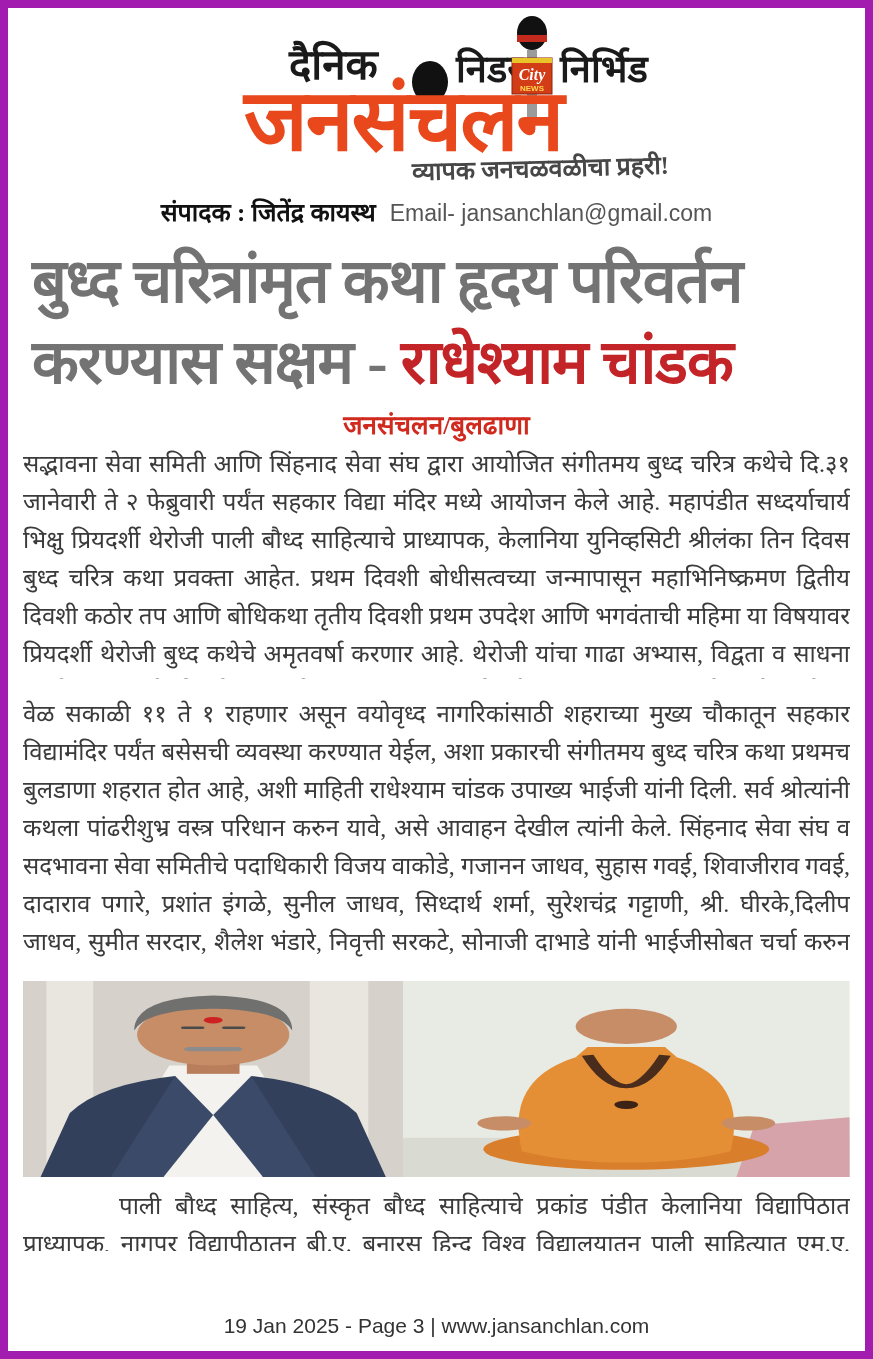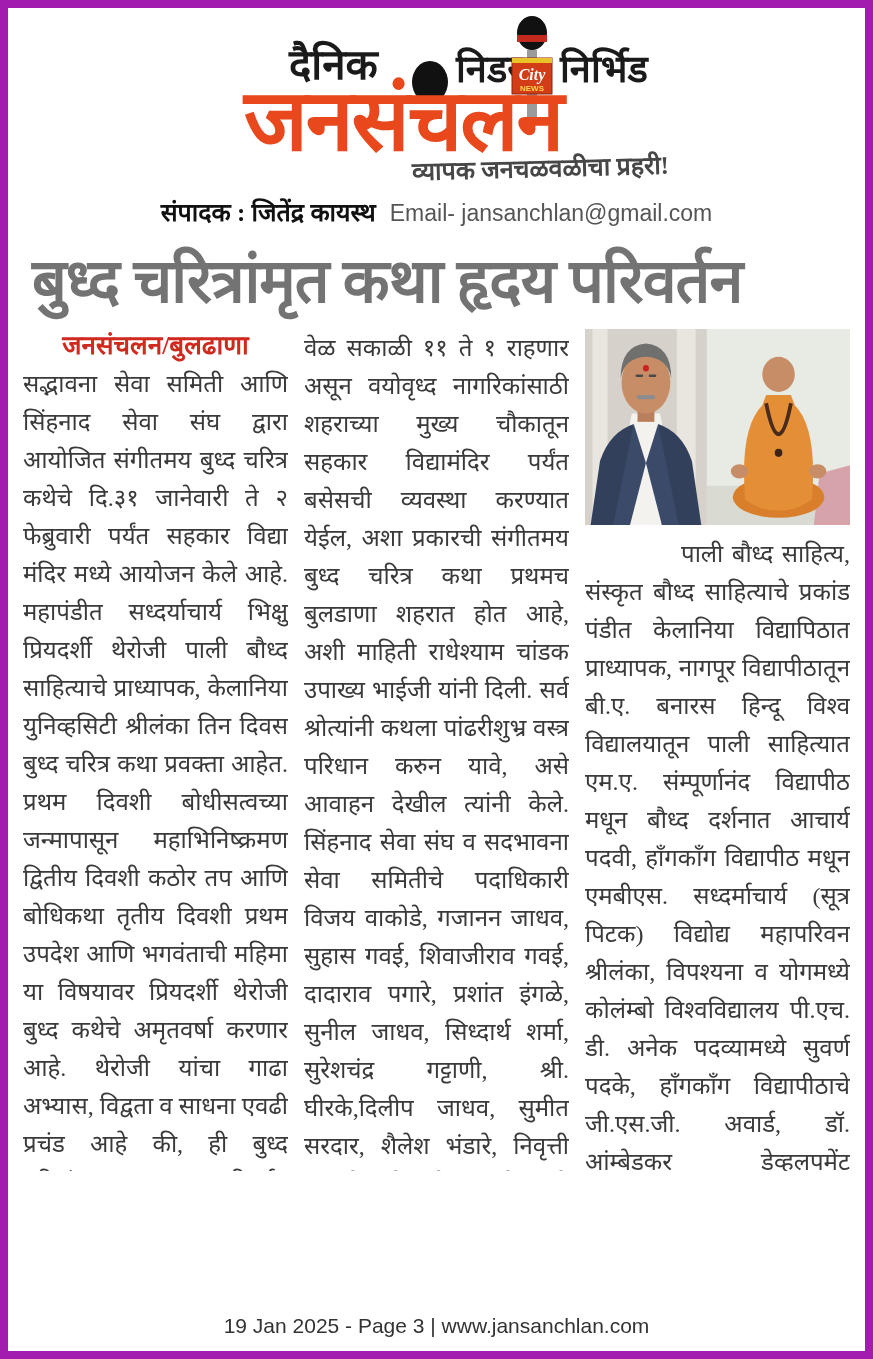--- a/index.html
+++ b/index.html
@@ -53,21 +53,21 @@
     font-weight:bold;
     font-size:61px;line-height:1.32;
     letter-spacing:-1px;
   }
   .headline .hl-green{color:#737373;}
   .headline .hl-red{color:#c32427;}
   
   .columns{
     display:flex;gap:16px;
     padding:6px 15px 0 15px;
-    height:842px;overflow:hidden;
+    height:842px;overflow:hidden;flex-direction:column;
   }
   .col{flex:1 1 0;min-width:0;overflow:hidden;}
   .dateline{
     text-align:center;font-weight:bold;color:#d02a1f;
     font-size:26px;line-height:34px;margin:0 0 2px 0;
   }
   .body-text{
     margin:0;
     font-size:24px;line-height:38px;color:#3a3a3a;
     text-align:justify;text-justify:inter-word;
@@ -109,20 +109,21 @@
     <div class="logo-title">जनसंचलन</div>
     <div class="tagline">व्यापक जनचळवळीचा प्रहरी!</div>
     <div class="editor-row">
       <span class="editor-name">संपादक : जितेंद्र कायस्थ</span>
       <span class="editor-email">Email- jansanchlan@gmail.com</span>
     </div>
   </div>
 
   <div class="headline">
     <div class="hl-green">बुध्द चरित्रांमृत कथा हृदय परिवर्तन</div>
+    <div><span class="hl-green">करण्यास सक्षम - </span><span class="hl-red">राधेश्याम चांडक</span></div>
   </div>
 
   <div class="columns">
 
     <div class="col">
       <p class="dateline">जनसंचलन/बुलढाणा</p>
       <p class="body-text">सद्भावना सेवा समिती आणि सिंहनाद सेवा संघ द्वारा आयोजित संगीतमय बुध्द चरित्र कथेचे दि.३१ जानेवारी ते २ फेब्रुवारी पर्यंत सहकार विद्या मंदिर मध्ये आयोजन केले आहे. महापंडीत सध्दर्याचार्य भिक्षु प्रियदर्शी थेरोजी पाली बौध्द साहित्याचे प्राध्यापक, केलानिया युनिव्हसिटी श्रीलंका तिन दिवस बुध्द चरित्र कथा प्रवक्ता आहेत. प्रथम दिवशी बोधीसत्वच्या जन्मापासून महाभिनिष्क्रमण द्वितीय दिवशी कठोर तप आणि बोधिकथा तृतीय दिवशी प्रथम उपदेश आणि भगवंताची महिमा या विषयावर प्रियदर्शी थेरोजी बुध्द कथेचे अमृतवर्षा करणार आहे. थेरोजी यांचा गाढा अभ्यास, विद्वता व साधना एवढी प्रचंड आहे की, ही बुध्द चरित्रांमृत कथा हृदय परिवर्तन करण्यास सक्षम आहे, असे भावोद्गार सेवा समितीचे अध्यक्ष राधेश्याम चांडक यांनी केले.सिंहनाद सेवा संघ आणि सदभावना सेवा समितीच्या पदाधिकाऱ्यांच्या बैठकीत भाईजी यांनी आपले विचार मांडले व जनतेला कथा श्रवण करण्याचे आवाहन केले. कथेची</p>
     </div>
 
     <div class="col">

